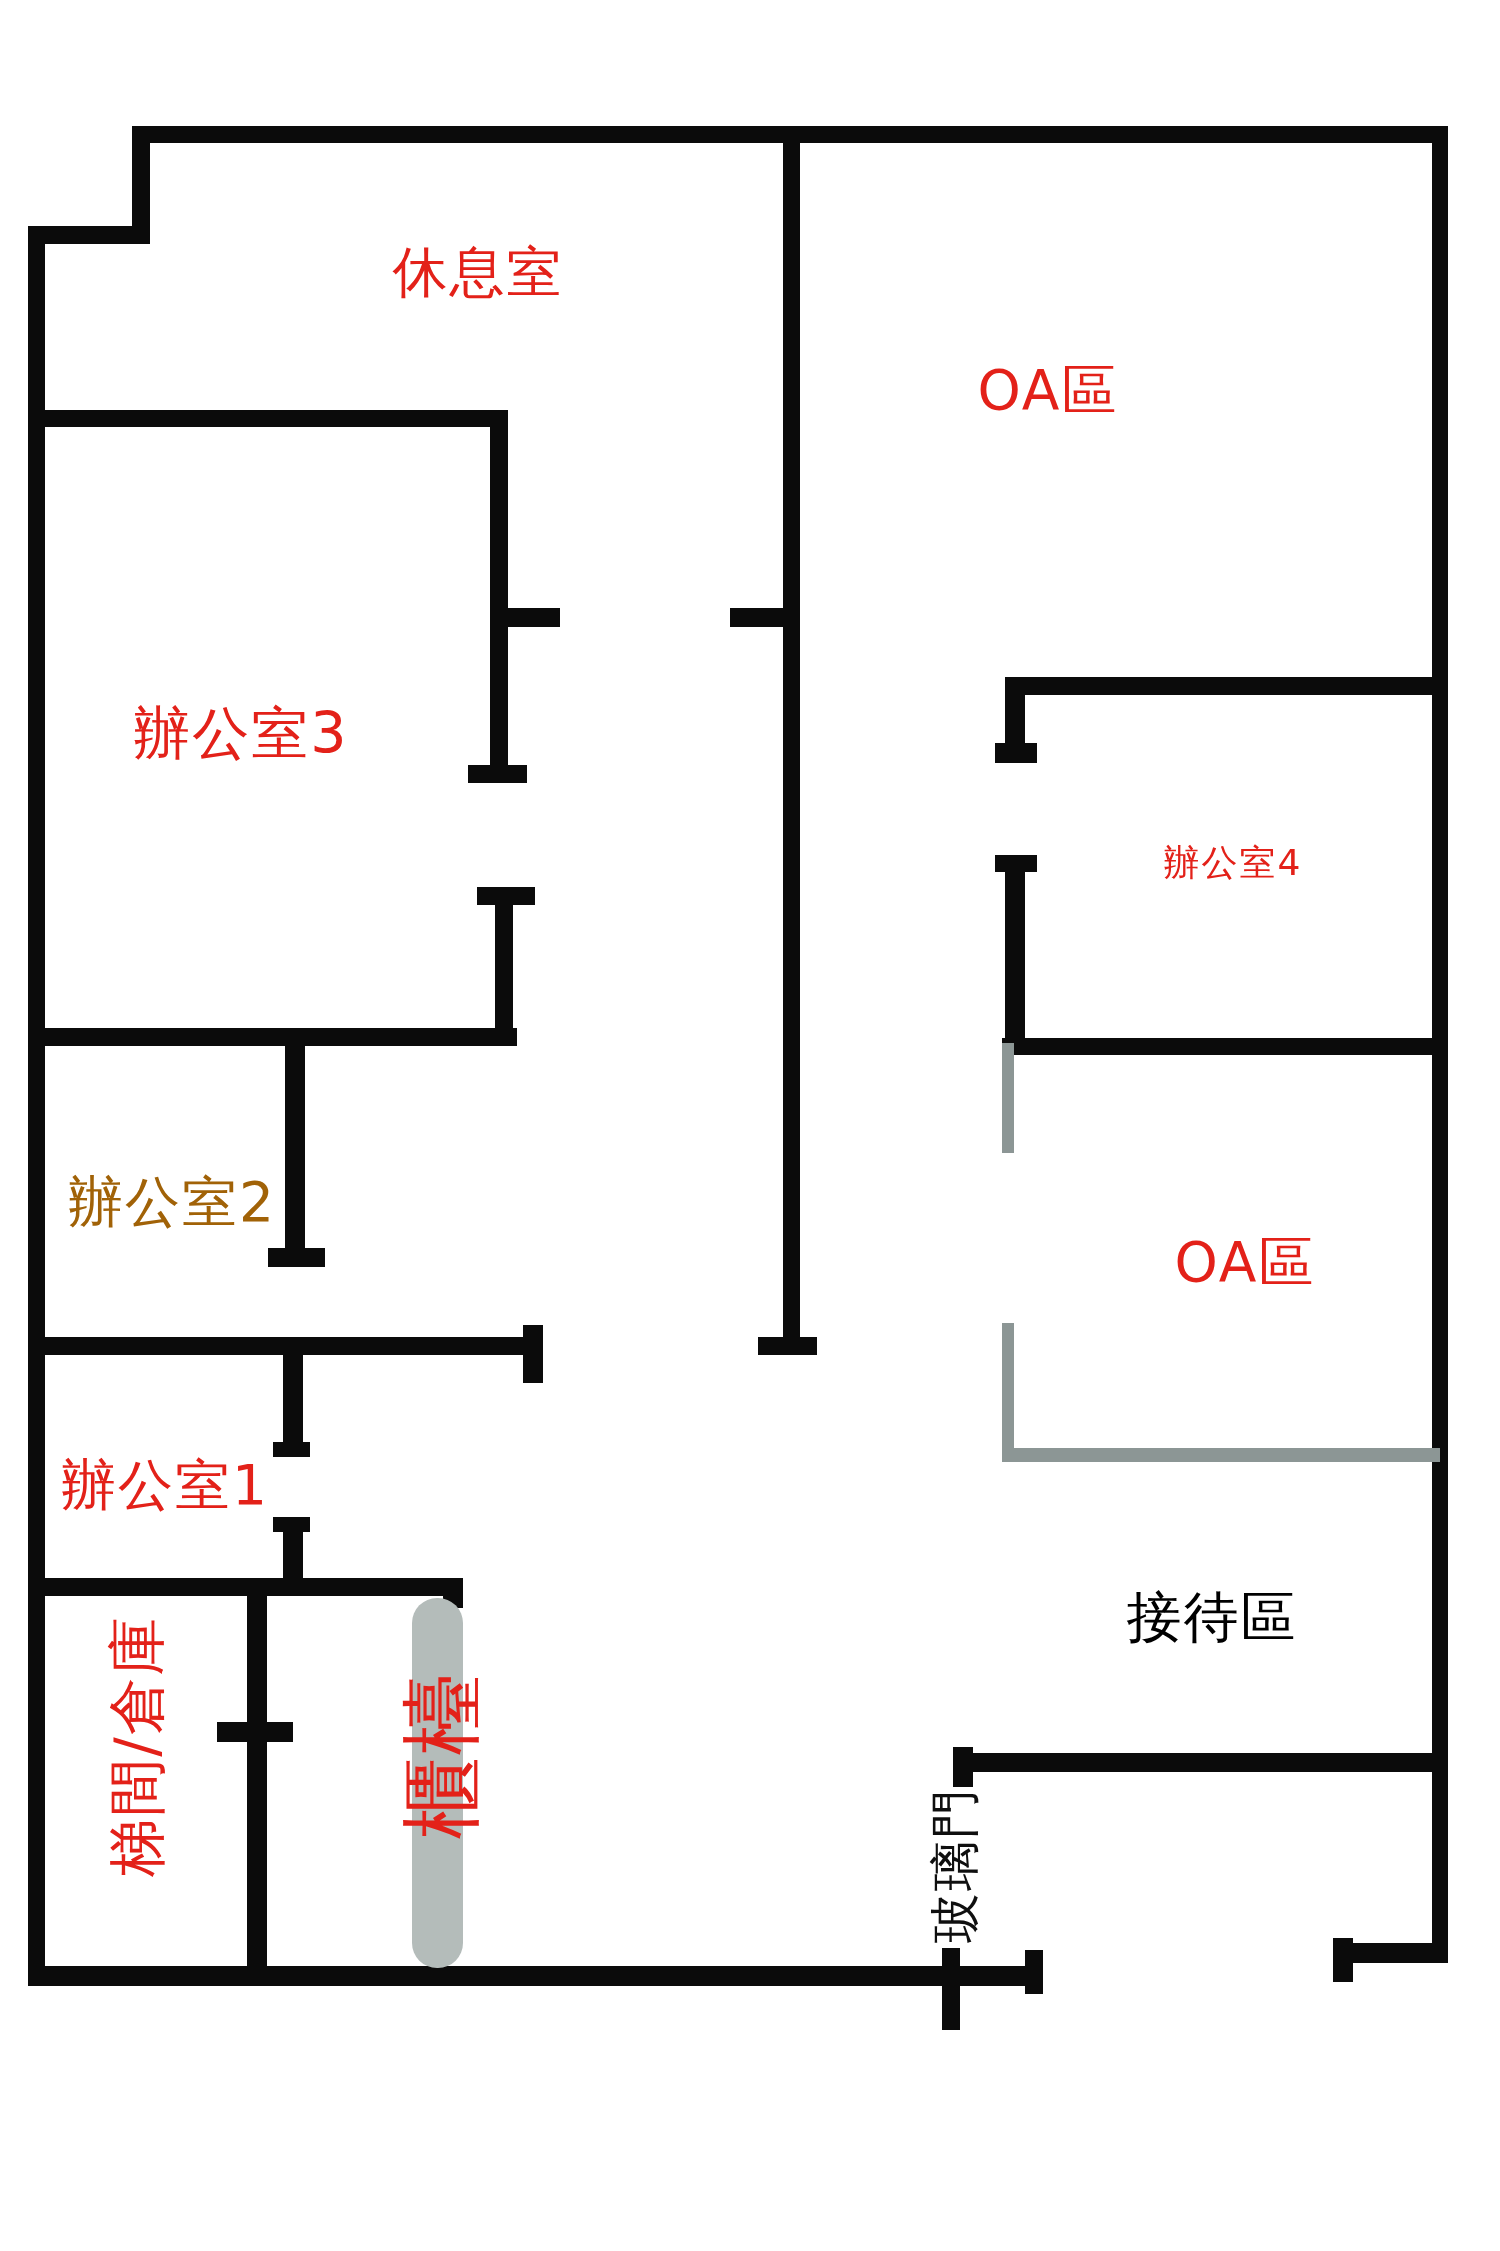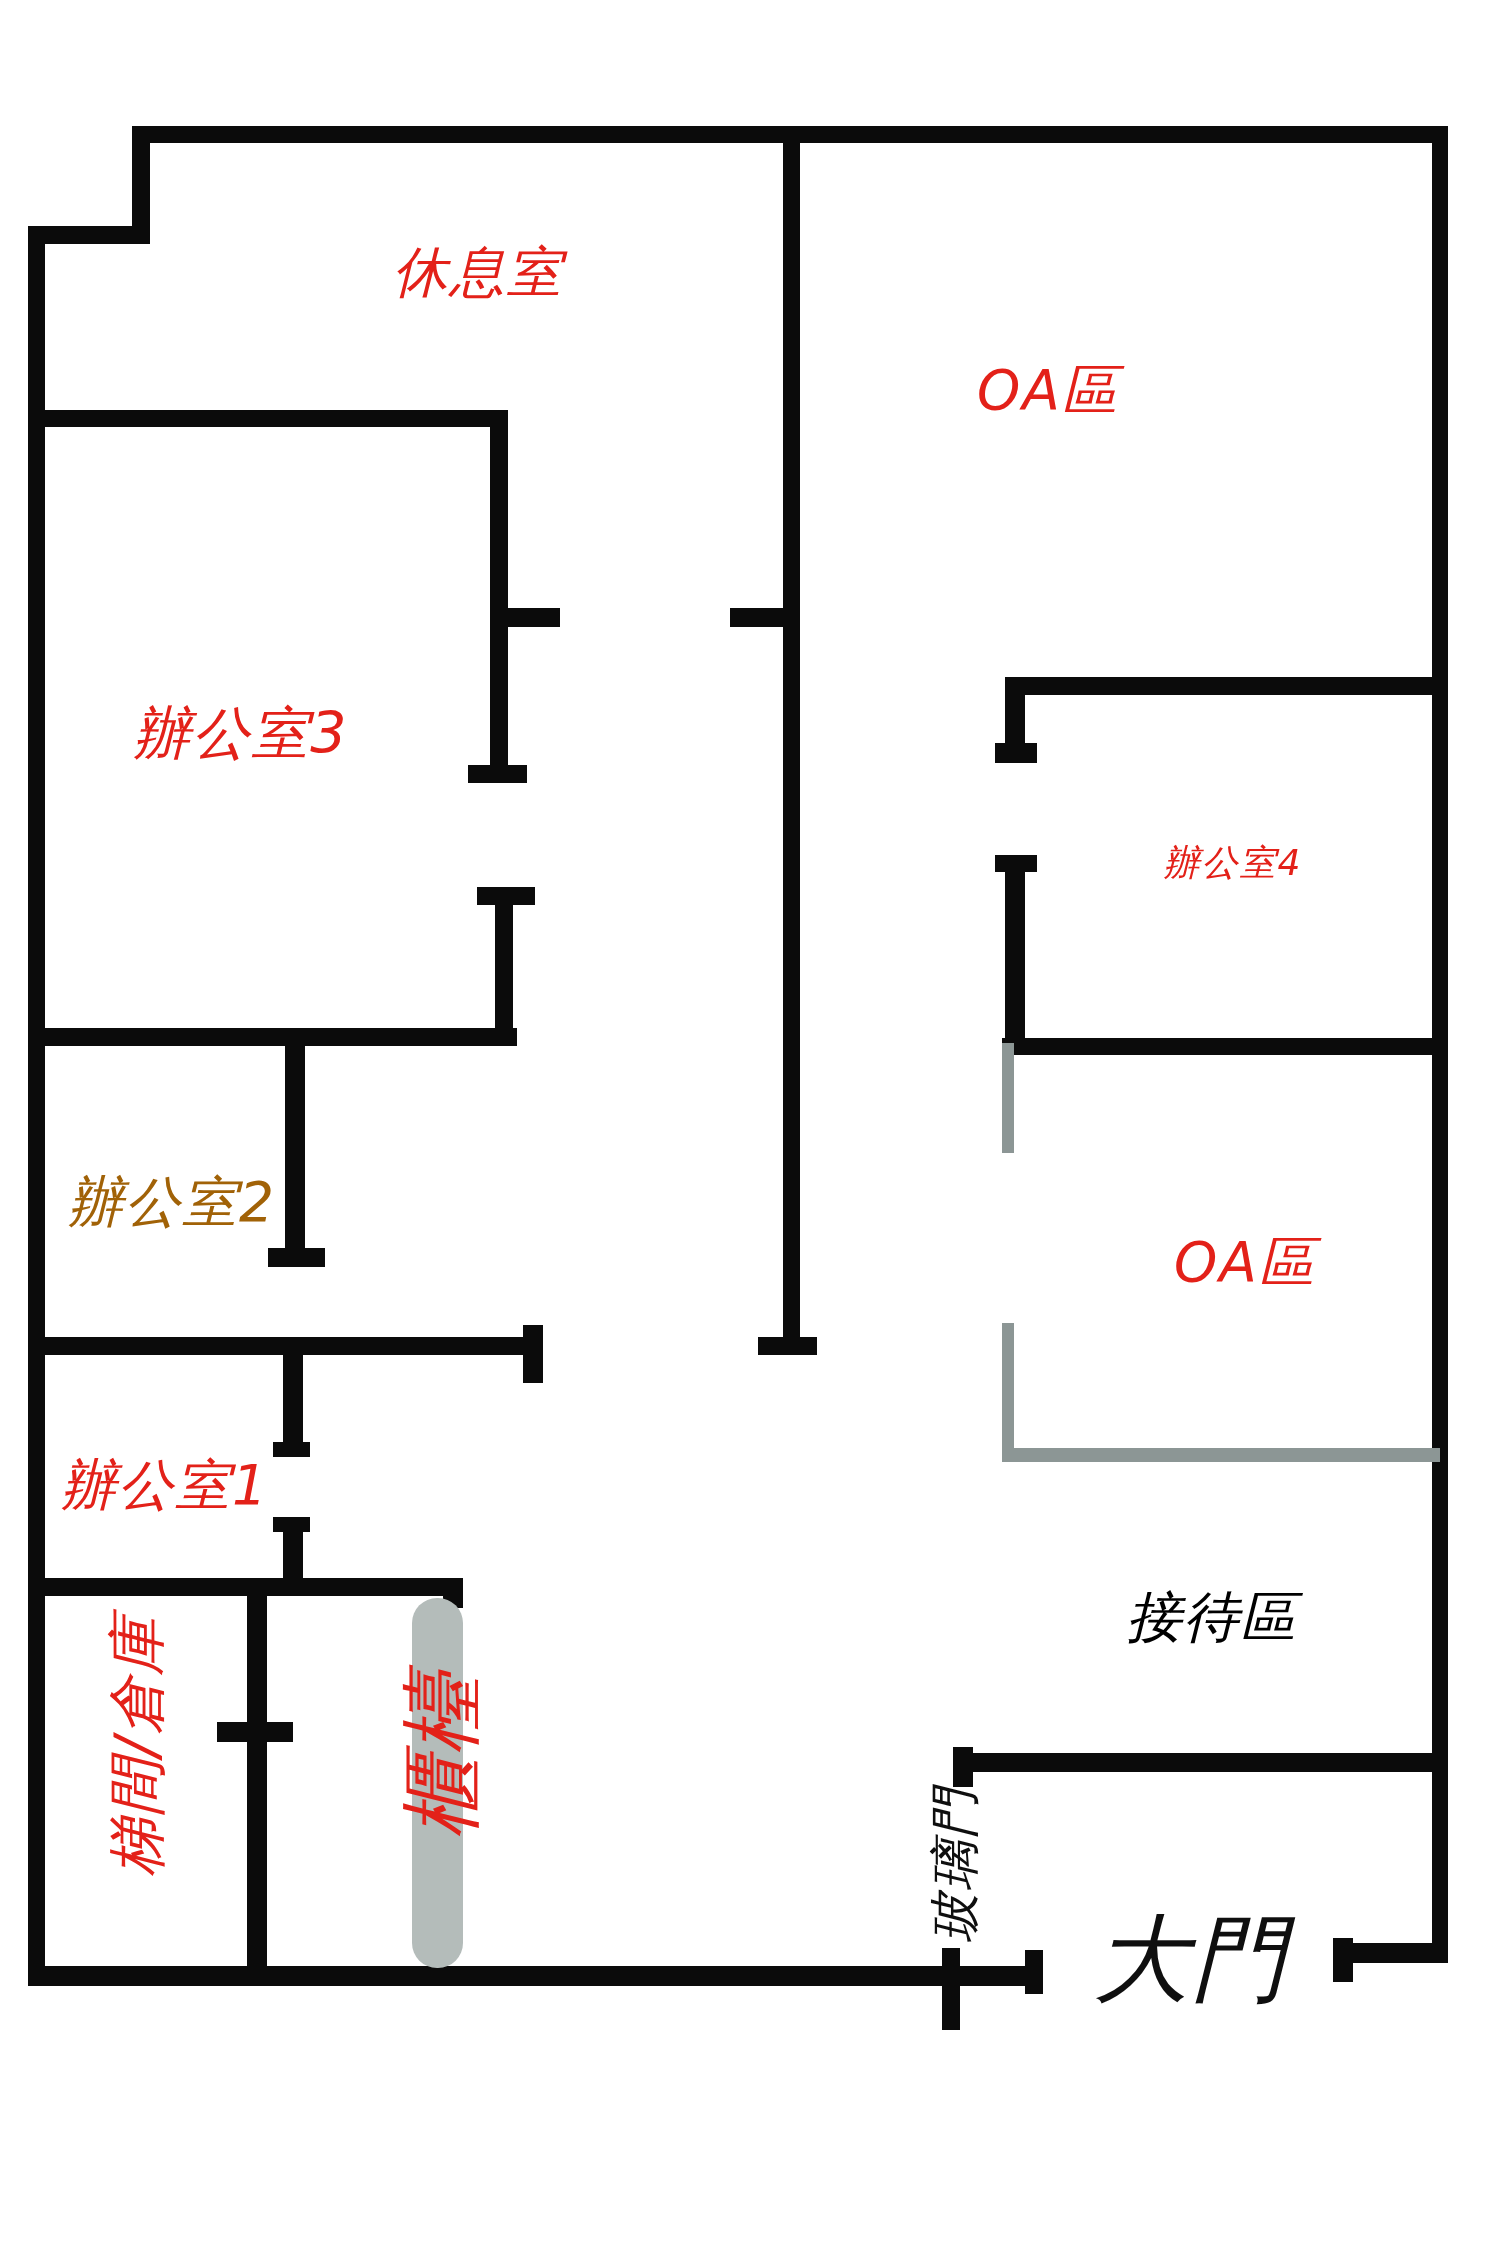--- a/index.html
+++ b/index.html
@@ -5,21 +5,20 @@
   html, body {
     margin: 0;
     padding: 0;
     background: #ffffff;
   }
   .canvas {
     position: relative;
     overflow: hidden;
     background: #ffffff;
     font-family: "DejaVu Sans", "Liberation Sans", sans-serif;
-    font-style: italic;
   }
   .wall {
     position: absolute;
   }
   .room-label {
     position: absolute;
     white-space: nowrap;
     line-height: 1;
     transform: translate(-50%, -50%);
     letter-spacing: 2px;
@@ -83,14 +82,13 @@
     <div class="room-label" style="left: 1048px; top: 390px; font-size: 55px; color: rgb(227, 33, 25);">OA區</div>
     <div class="room-label" style="left: 241px; top: 733px; font-size: 57px; color: rgb(227, 33, 25);">辦公室3</div>
     <div class="room-label" style="left: 1233px; top: 863px; font-size: 36px; color: rgb(227, 33, 25);">辦公室4</div>
     <div class="room-label" style="left: 172px; top: 1202px; font-size: 55px; color: #a16207;">辦公室2</div>
     <div class="room-label" style="left: 1245px; top: 1262px; font-size: 55px; color: rgb(227, 33, 25);">OA區</div>
     <div class="room-label" style="left: 165px; top: 1485px; font-size: 55px; color: rgb(227, 33, 25);">辦公室1</div>
     <div class="room-label" style="left: 1212px; top: 1617px; font-size: 55px; color: #000000;">接待區</div>
     <div class="room-label rot" style="left: 137px; top: 1746px; font-size: 58px; color: rgb(227, 33, 25);">梯間/倉庫</div>
     <div class="room-label rot" style="left: 442px; top: 1755px; font-size: 82px; color: rgb(227, 33, 25);">櫃檯</div>
     <div class="room-label rot" style="left: 955px; top: 1865px; font-size: 50px; color: rgb(15, 15, 15);">玻璃門</div>
-    <div class="room-label" style="left: 1191px; top: 1959px; font-size: 95px; color: rgb(15, 15, 15);">大門</div>
   </div>
 
 </body></html>

